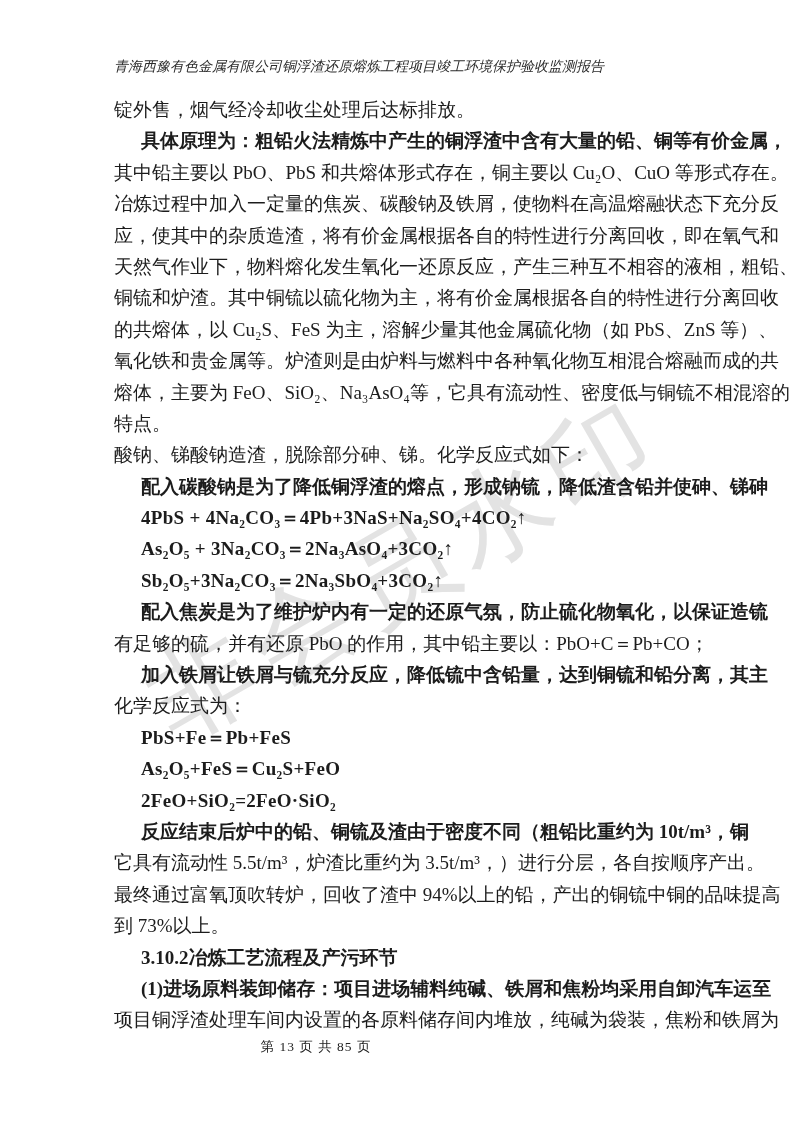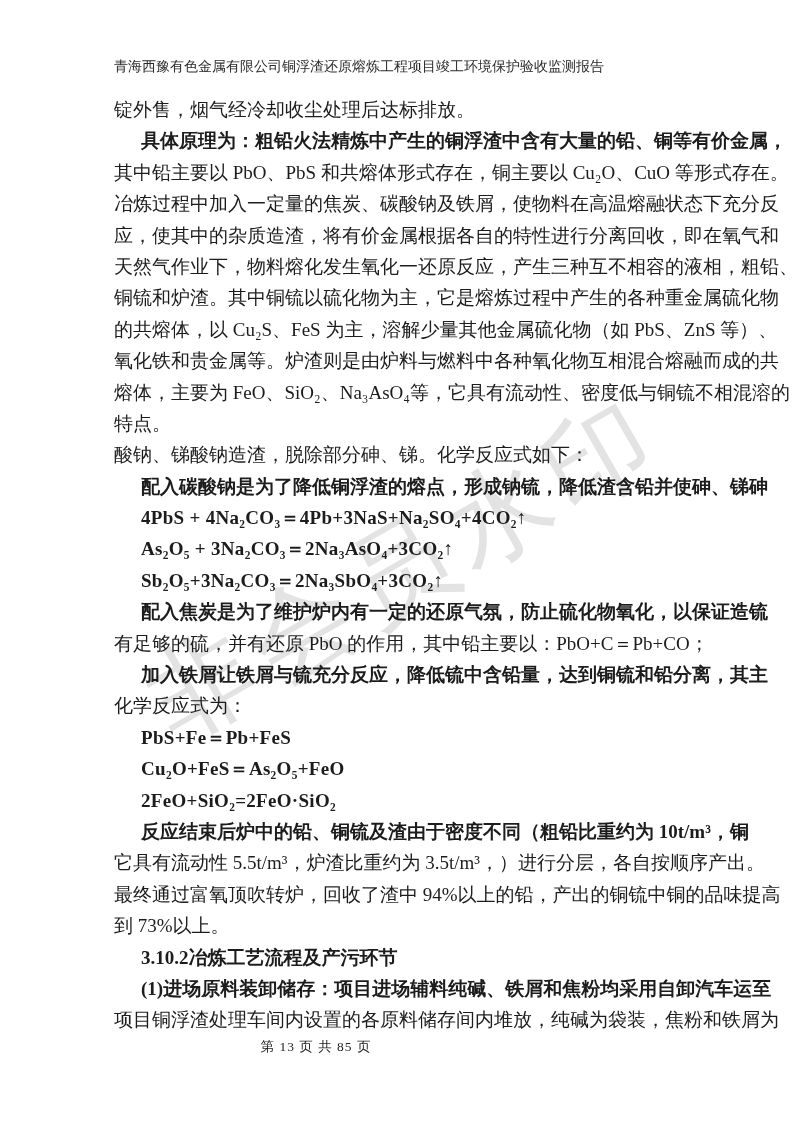--- a/index.html
+++ b/index.html
@@ -7,21 +7,21 @@
     width:793px;height:1122px;
     background:#ffffff;
     font-family:"Liberation Serif","DejaVu Serif",serif;
     color:#1c1c1c;
     overflow:hidden;
   }
   .page{position:relative;width:793px;height:1122px;background:#ffffff;}
 
   .hdr{
     position:absolute;left:114px;top:58px;
-    font-size:14px;
+    font-size:14px;font-style:italic;
     color:#2b2b2b;white-space:nowrap;letter-spacing:0px;
     z-index:2;
   }
 
   .watermark{
     position:absolute;left:405px;top:570px;
     transform:translate(-50%,-50%) rotate(-30deg);
     font-size:104px;letter-spacing:10px;
     color:#e3e3e3;white-space:nowrap;
     z-index:0;user-select:none;
@@ -59,36 +59,36 @@
 
   <div class="watermark">非会员水印</div>
 
   <div class="content">
     <div class="ln">锭外售，烟气经冷却收尘处理后达标排放。</div>
     <div class="ln ind str">具体原理为：粗铅火法精炼中产生的铜浮渣中含有大量的铅、铜等有价金属，</div>
     <div class="ln str">其中铅主要以 PbO、PbS 和共熔体形式存在，铜主要以 Cu₂O、CuO 等形式存在。</div>
     <div class="ln str">冶炼过程中加入一定量的焦炭、碳酸钠及铁屑，使物料在高温熔融状态下充分反</div>
     <div class="ln str">应，使其中的杂质造渣，将有价金属根据各自的特性进行分离回收，即在氧气和</div>
     <div class="ln str">天然气作业下，物料熔化发生氧化一还原反应，产生三种互不相容的液相，粗铅、</div>
-    <div class="ln str">铜锍和炉渣。其中铜锍以硫化物为主，它是熔炼过程中产生的各种重金属硫化物</div>
+    <div class="ln str">铜锍和炉渣。其中铜锍以硫化物为主，将有价金属根据各自的特性进行分离回收</div>
     <div class="ln str">的共熔体，以 Cu₂S、FeS 为主，溶解少量其他金属硫化物（如 PbS、ZnS 等）、</div>
     <div class="ln str">氧化铁和贵金属等。炉渣则是由炉料与燃料中各种氧化物互相混合熔融而成的共</div>
     <div class="ln str">熔体，主要为 FeO、SiO₂、Na₃AsO₄等，它具有流动性、密度低与铜锍不相混溶的</div>
     <div class="ln">特点。</div>
     <div class="ln">酸钠、锑酸钠造渣，脱除部分砷、锑。化学反应式如下：</div>
     <div class="ln ind str">配入碳酸钠是为了降低铜浮渣的熔点，形成钠锍，降低渣含铅并使砷、锑砷</div>
     <div class="ln ind formula">4PbS + 4Na₂CO₃＝4Pb+3NaS+Na₂SO₄+4CO₂↑</div>
     <div class="ln ind formula">As₂O₅ + 3Na₂CO₃＝2Na₃AsO₄+3CO₂↑</div>
     <div class="ln ind formula">Sb₂O₅+3Na₂CO₃＝2Na₃SbO₄+3CO₂↑</div>
     <div class="ln ind str">配入焦炭是为了维护炉内有一定的还原气氛，防止硫化物氧化，以保证造锍</div>
     <div class="ln">有足够的硫，并有还原 PbO 的作用，其中铅主要以：PbO+C＝Pb+CO；</div>
     <div class="ln ind str">加入铁屑让铁屑与锍充分反应，降低锍中含铅量，达到铜锍和铅分离，其主</div>
     <div class="ln">化学反应式为：</div>
     <div class="ln ind formula">PbS+Fe＝Pb+FeS</div>
-    <div class="ln ind formula">Cu₂O+FeS＝As₂O₅+FeO</div>
+    <div class="ln ind formula">As₂O₅+FeS＝Cu₂S+FeO</div>
     <div class="ln ind formula">2FeO+SiO₂=2FeO·SiO₂</div>
     <div class="ln ind str">反应结束后炉中的铅、铜锍及渣由于密度不同（粗铅比重约为 10t/m³，铜</div>
     <div class="ln str">它具有流动性 5.5t/m³，炉渣比重约为 3.5t/m³，）进行分层，各自按顺序产出。</div>
     <div class="ln str">最终通过富氧顶吹转炉，回收了渣中 94%以上的铅，产出的铜锍中铜的品味提高</div>
     <div class="ln">到 73%以上。</div>
     <div class="ln ind bold">3.10.2冶炼工艺流程及产污环节</div>
     <div class="ln ind str">(1)进场原料装卸储存：项目进场辅料纯碱、铁屑和焦粉均采用自卸汽车运至</div>
     <div class="ln str">项目铜浮渣处理车间内设置的各原料储存间内堆放，纯碱为袋装，焦粉和铁屑为</div>
   </div>
 

